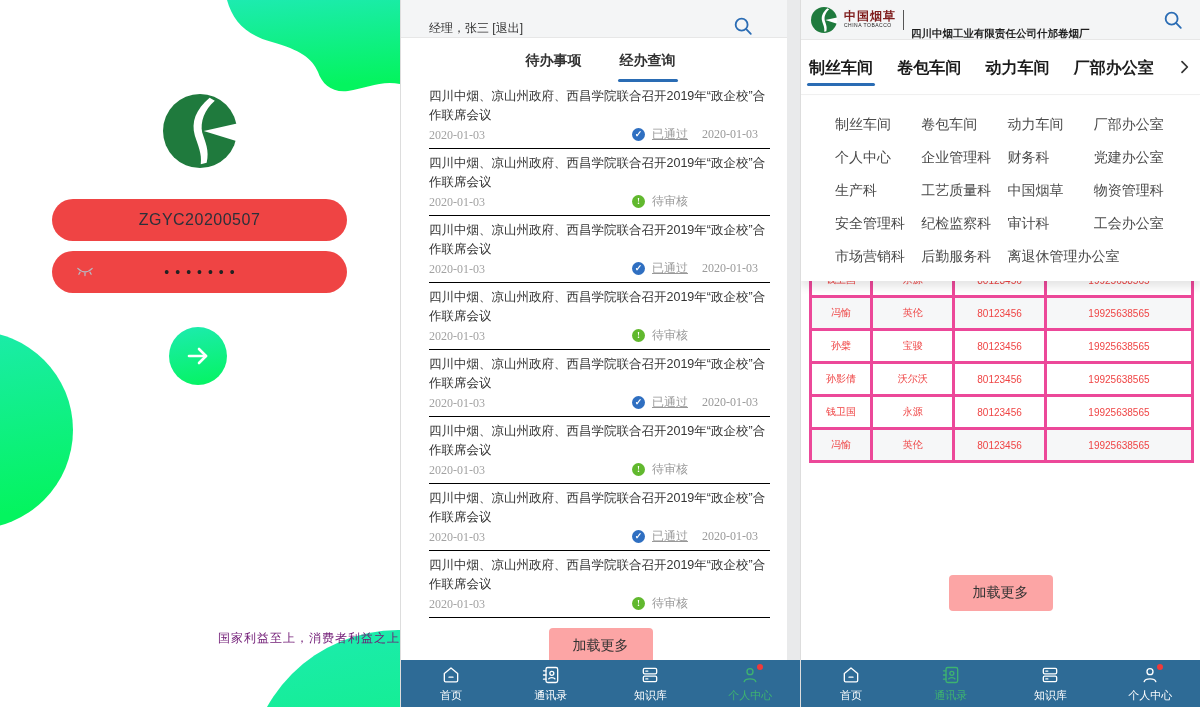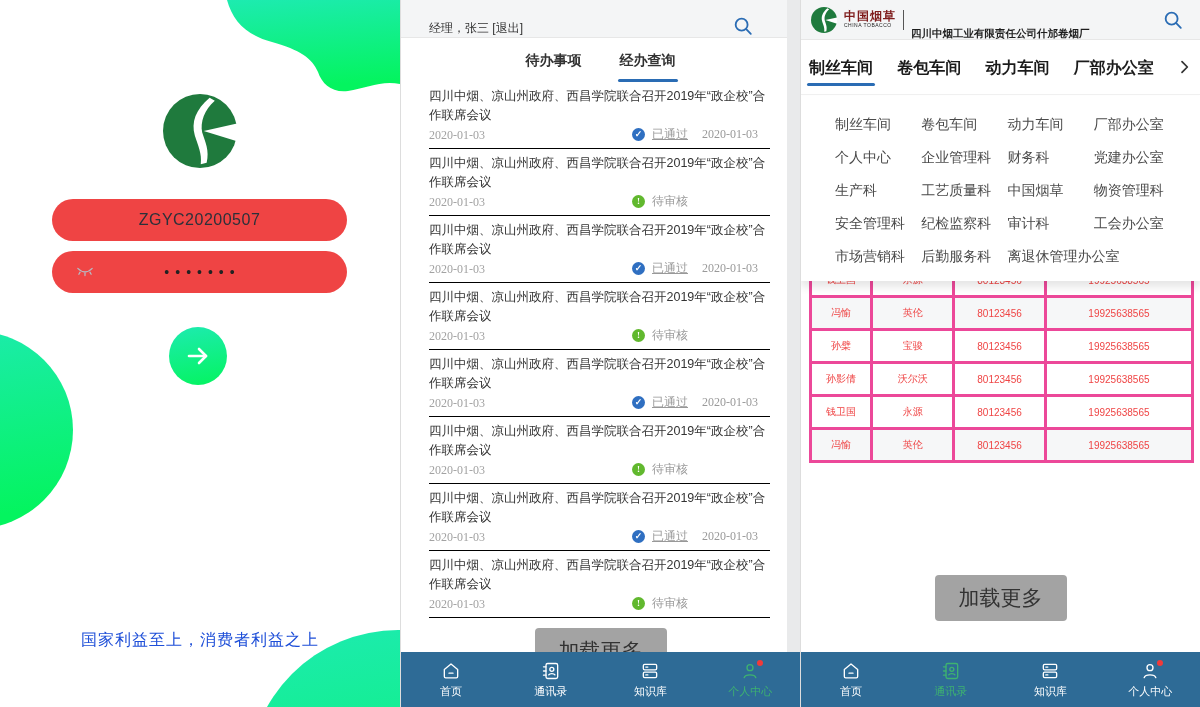--- a/index.html
+++ b/index.html
@@ -15,37 +15,37 @@
   .f-input { position:absolute; left:52px; width:295px; height:42px; border-radius:21px;
              background:#ef4444; display:flex; align-items:center; justify-content:center;
              font-size:16px; color:#2c313a; }
   .username { top:199px; letter-spacing:0.5px; }
   .password { top:251px; }
   .pw-dots { font-size:14px; letter-spacing:6px; color:#222; padding-left:6px; }
   .eye { position:absolute; left:24px; top:14px; width:18px; height:14px; color:#b6bbc4; }
   .go-btn { position:absolute; left:169px; top:327px; width:58px; height:58px; border:none;
             border-radius:50%; background:linear-gradient(170deg,#1debb0,#04f45f);
             display:flex; align-items:center; justify-content:center; cursor:pointer; }
-  .slogan { position:absolute; left:0; right:0; top:630px; text-align:center;
-            font-size:16px; color:#1d4ed8; letter-spacing:1px; }
+  .slogan { position:absolute; left:0; right:0; top:630px; text-align:right;
+            font-size:12px; color:#701a75; letter-spacing:1px; }
 
   
   .hdr { height:38px; background:#f4f5f6; border-bottom:1px solid #e7e7e7;
          display:flex; align-items:flex-end; }
   .search-ic { width:22px; height:22px; color:#2a6cb4; flex:0 0 auto; cursor:pointer; }
-  .nav { position:absolute; left:0; right:0; bottom:0; height:55px; background:#2e6b96;
+  .nav { position:absolute; left:0; right:0; bottom:0; height:47px; background:#2e6b96;
          display:flex; z-index:6; }
   .nav-item { flex:1; display:flex; flex-direction:column; align-items:center;
               justify-content:center; gap:2px; color:#fff; cursor:pointer; }
   .nav-item.active { color:#3eb370; }
   .nav-ic { position:relative; width:22px; height:21px; display:flex; align-items:center; justify-content:center; }
   .nav-lb { font-size:11px; }
   .badge { position:absolute; top:-1px; right:-2px; width:6px; height:6px; border-radius:50%; background:#f03a3a; }
-  .loadmore { display:block; margin:10px auto 0; padding:9px 24px; background:#a3a3a3;
-              border:none; border-radius:4px; font-size:21px; color:#333; cursor:pointer; }
+  .loadmore { display:block; margin:10px auto 0; padding:9px 24px; background:#fca5a5;
+              border:none; border-radius:4px; font-size:14px; color:#333; cursor:pointer; }
 
   
   .t-hdr { padding:0 46px 0 28px; }
   .t-user { flex:1; font-size:12px; color:#333; }
   .t-tabs { display:flex; justify-content:center; gap:34px; padding-top:14px; height:44px; }
   .t-tab { font-size:14px; font-weight:bold; color:#333; position:relative; padding:0 2px 9px; cursor:pointer; }
   .t-tab.active::after { content:""; position:absolute; left:0; right:0; bottom:0; height:3px;
                          background:#2a6cb4; border-radius:2px; }
   .t-list { padding:0 30px 0 28px; }
   .titem { padding-top:5px; border-bottom:1px solid #000000; }

